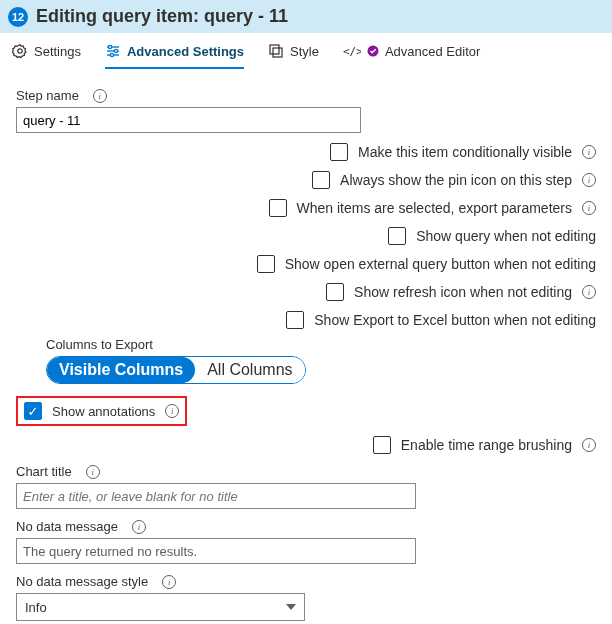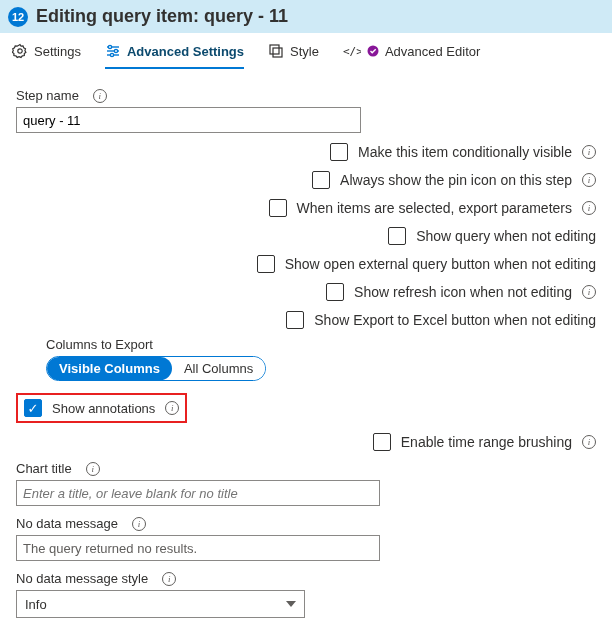--- a/index.html
+++ b/index.html
@@ -75,21 +75,21 @@
   }
   .text-input {
     width: 345px;
     height: 26px;
     border: 1px solid #8a8886;
     padding: 2px 6px;
     font-size: 13px;
     font-family: inherit;
     outline:none;
   }
-  .text-input.wide { width: 364px; }
+  .text-input.wide { width: 400px; }
   .text-input.italic { font-style: italic; color:#605e5c;}
   .text-input.filled { color:#605e5c; }
 
   .cb-row {
     display:flex;
     align-items:center;
     gap:10px;
     margin-top:10px;
     font-size:14px;
     justify-content:flex-end;
@@ -135,21 +135,21 @@
   }
   .pill-group {
     display:inline-flex;
     border:1px solid #0078d4;
     border-radius:14px;
     overflow:hidden;
     margin-top:4px;
   }
   .pill {
     padding:4px 12px;
-    font-size:13px;
+    font-size:16px;
     background:#fff;
     color:#323130;
     cursor:pointer;
   }
   .pill.active {
     background:#0078d4;
     color:#fff;
     font-weight:600;
     border-radius:14px;
   }

